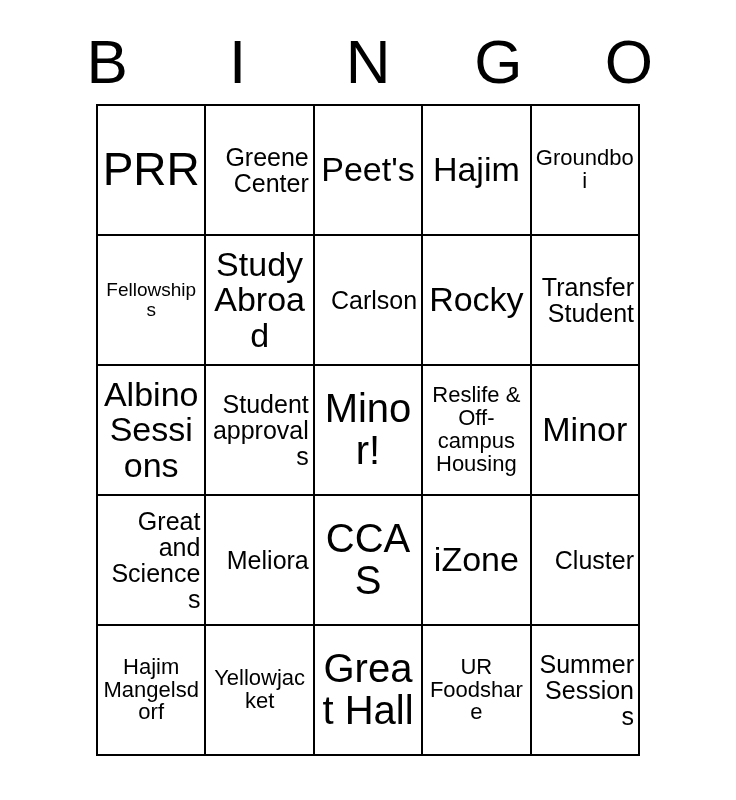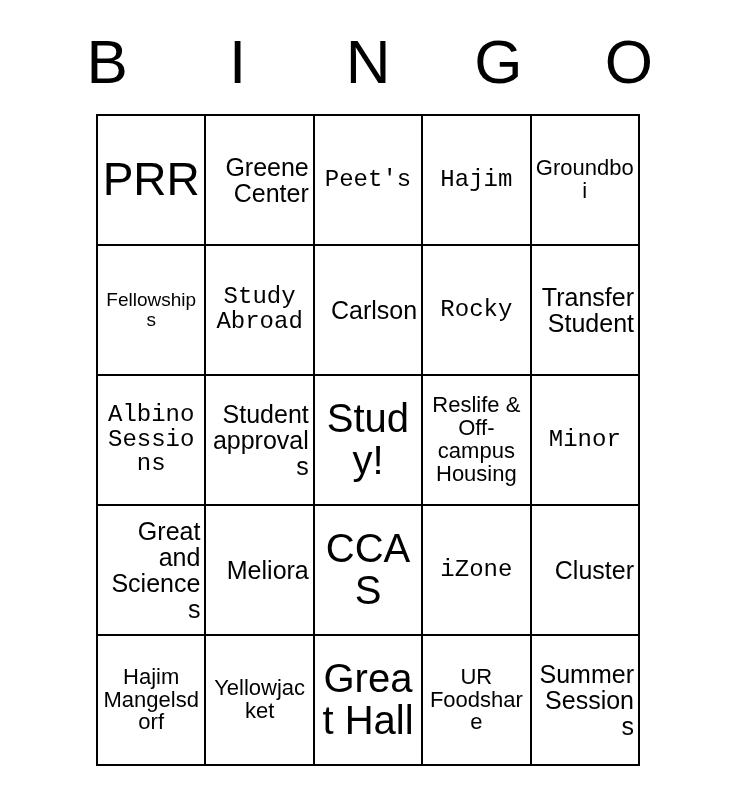--- a/index.html
+++ b/index.html
@@ -31,21 +31,21 @@
     flex: 1 1 0;
     text-align: center;
     font-size: 62px;
     line-height: 72px;
     font-weight: normal;
     font-family: "Liberation Sans", sans-serif;
     letter-spacing: 0px;
   }
   .grid {
     width: 544px;
-    margin: 16px auto 0 auto;
+    margin: 6px auto 0 auto;
     border-collapse: collapse;
     table-layout: fixed;
     border: 2px solid #000000;
   }
   .grid td {
     border: 2px solid #000000;
     width: 20%;
     height: 130px;
     text-align: center;
     vertical-align: middle;
@@ -56,21 +56,21 @@
   .cell-text {
     display: block;
     width: 100%;
     line-height: 1.04;
     word-wrap: break-word;
     font-family: "Liberation Sans", sans-serif;
   }
   
   .fs-xxl { font-size: 46px; }
   .fs-xl  { font-size: 40px; }
-  .fs-l   { font-size: 24px; font-family: Liberation Mono, monospace; }
+  .fs-l   { font-size: 34px; }
   .fs-m   { font-size: 25px; text-align: right; }
   .fs-s   { font-size: 22px; }
   .fs-xs  { font-size: 19px; }
 </style>
 </head>
 <body>
 
 <div class="bingo-page">
 
   <div class="header-row">
@@ -118,21 +118,21 @@
           </td>
       </tr>
       <tr>
         <td>
             <span class="cell-text fs-l">Albino Sessions</span>
           </td>
         <td>
             <span class="cell-text fs-m">Student approvals</span>
           </td>
         <td>
-            <span class="cell-text fs-xl">Study!</span>
+            <span class="cell-text fs-xl">Minor!</span>
           </td>
         <td>
             <span class="cell-text fs-s">Reslife &amp; Off-campus Housing</span>
           </td>
         <td>
             <span class="cell-text fs-l">Minor</span>
           </td>
       </tr>
       <tr>
         <td>

